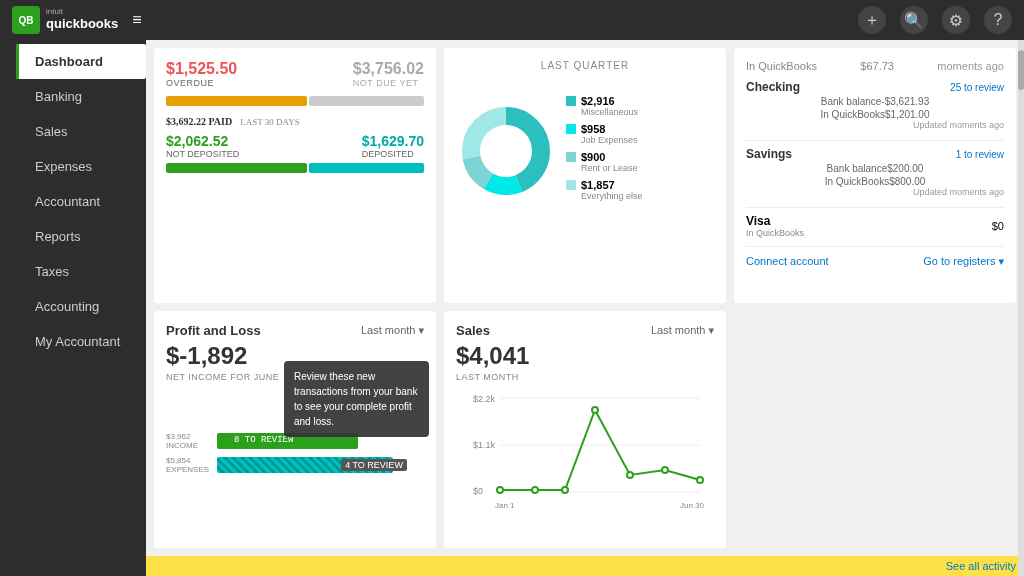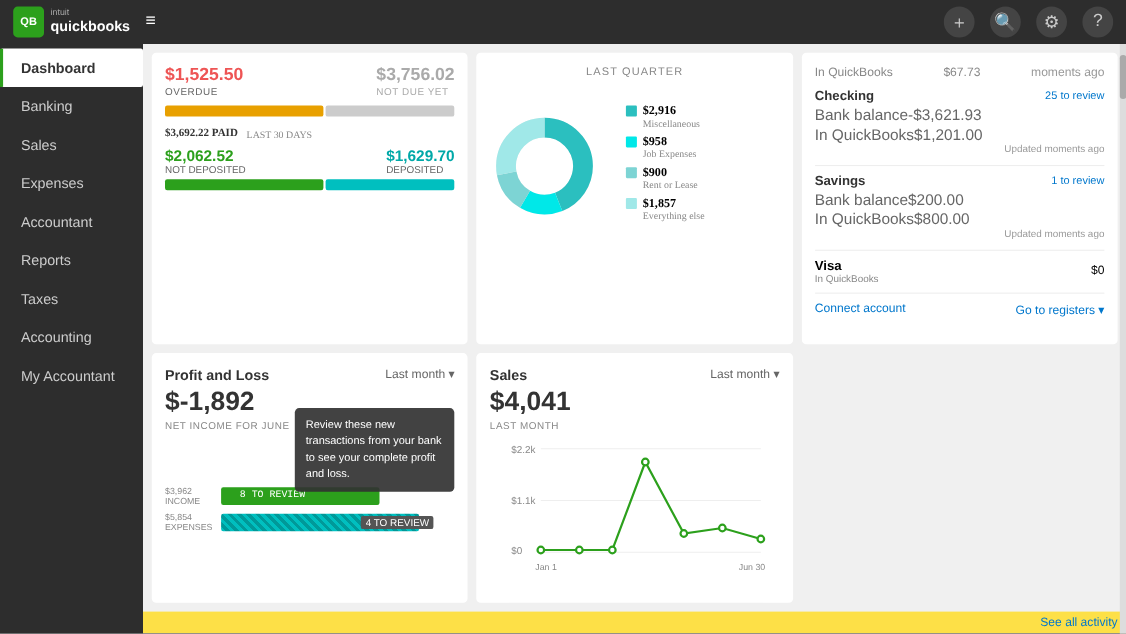--- a/index.html
+++ b/index.html
@@ -11,21 +11,21 @@
     .top-bar { background: #2d2d2d; height: 40px; display: flex; align-items: center; justify-content: space-between; padding: 0 12px; flex-shrink: 0; }
     .top-bar-left { display: flex; align-items: center; gap: 14px; }
     .logo { display: flex; align-items: center; gap: 6px; }
     .logo-icon { width: 28px; height: 28px; background: #2ca01c; border-radius: 4px; display: flex; align-items: center; justify-content: center; }
     .logo-icon span { color: white; font-size: 10px; font-weight: bold; }
     .hamburger { color: white; font-size: 16px; cursor: pointer; }
     .top-bar-right { display: flex; align-items: center; gap: 14px; }
     .top-bar-icon { color: #ccc; font-size: 16px; cursor: pointer; background: #444; border-radius: 50%; width: 28px; height: 28px; display: flex; align-items: center; justify-content: center; }
     
     
-    .main-layout { display: flex; flex: 1; overflow: hidden; }
+    .main-layout { display: flex; flex: 1; overflow: hidden; padding-left: 16px; }
     
     
     .sidebar { background: #2d2d2d; width: 130px; flex-shrink: 0; padding-top: 4px; }
     .sidebar-item { padding: 10px 16px; color: #ccc; cursor: pointer; font-size: 13px; border-left: 3px solid transparent; }
     .sidebar-item.active { background: white; color: #333; font-weight: bold; border-left: 3px solid #2ca01c; border-radius: 0 2px 2px 0; }
     
     
     .content { flex: 1; background: #f0f0f0; overflow: hidden; display: flex; flex-direction: column; }
     
     
@@ -49,36 +49,36 @@
     .dep-amount { font-size: 14px; font-weight: bold; color: #2ca01c; }
     .dep-amount.deposited { color: #00a8a8; }
     .dep-label { font-size: 9px; color: #666; }
     .dep-bars { display: flex; height: 10px; gap: 2px; margin-top: 4px; }
     .bar-notdep { background: #2ca01c; width: 55%; border-radius: 2px; }
     .bar-dep { background: #00bfbf; width: 45%; border-radius: 2px; }
     
     
     .donut-card { }
     .donut-title { font-size: 10px; color: #888; text-align: center; margin-bottom: 24px; letter-spacing: 1px; }
-    .donut-container { display: flex; align-items: center; gap: 24px; font-family: Liberation Serif, serif; }
+    .donut-container { display: flex; align-items: center; gap: 10px; }
     .donut-chart { position: relative; width: 100px; height: 100px; flex-shrink: 0; }
     .donut-svg { width: 100px; height: 100px; }
     .donut-legend { flex: 1; font-size: 10px; }
     .legend-item { display: flex; align-items: flex-start; gap: 5px; margin-bottom: 6px; }
     .legend-color { width: 10px; height: 10px; border-radius: 1px; flex-shrink: 0; margin-top: 1px; }
     .legend-amount { font-weight: bold; font-size: 11px; }
     .legend-desc { color: #888; font-size: 9px; }
     
     
     .bank-card { }
     .bank-header { font-size: 11px; color: #888; display: flex; justify-content: space-between; margin-bottom: 8px; }
     .bank-row { margin-bottom: 10px; }
     .bank-name { font-size: 12px; font-weight: bold; color: #333; }
     .bank-review { font-size: 10px; color: #0077cc; cursor: pointer; }
-    .bank-balance-row { display: flex; justify-content: flex-start; font-size: 14px; color: #666; margin-top: 2px; }
+    .bank-balance-row { display: flex; justify-content: center; font-size: 10px; color: #666; margin-top: 2px; }
     .bank-divider { border: none; border-top: 1px solid #eee; margin: 6px 0; }
     .visa-row { display: flex; justify-content: space-between; align-items: center; }
     .visa-name { font-size: 12px; font-weight: bold; }
     .visa-amount { font-size: 11px; }
     .bank-footer { display: flex; justify-content: space-between; margin-top: 8px; border-top: 1px solid #eee; padding-top: 8px; }
     .connect-btn { color: #0077cc; font-size: 11px; cursor: pointer; }
     .register-btn { color: #0077cc; font-size: 11px; cursor: pointer; }
     
     
     .pl-card { position: relative; }

